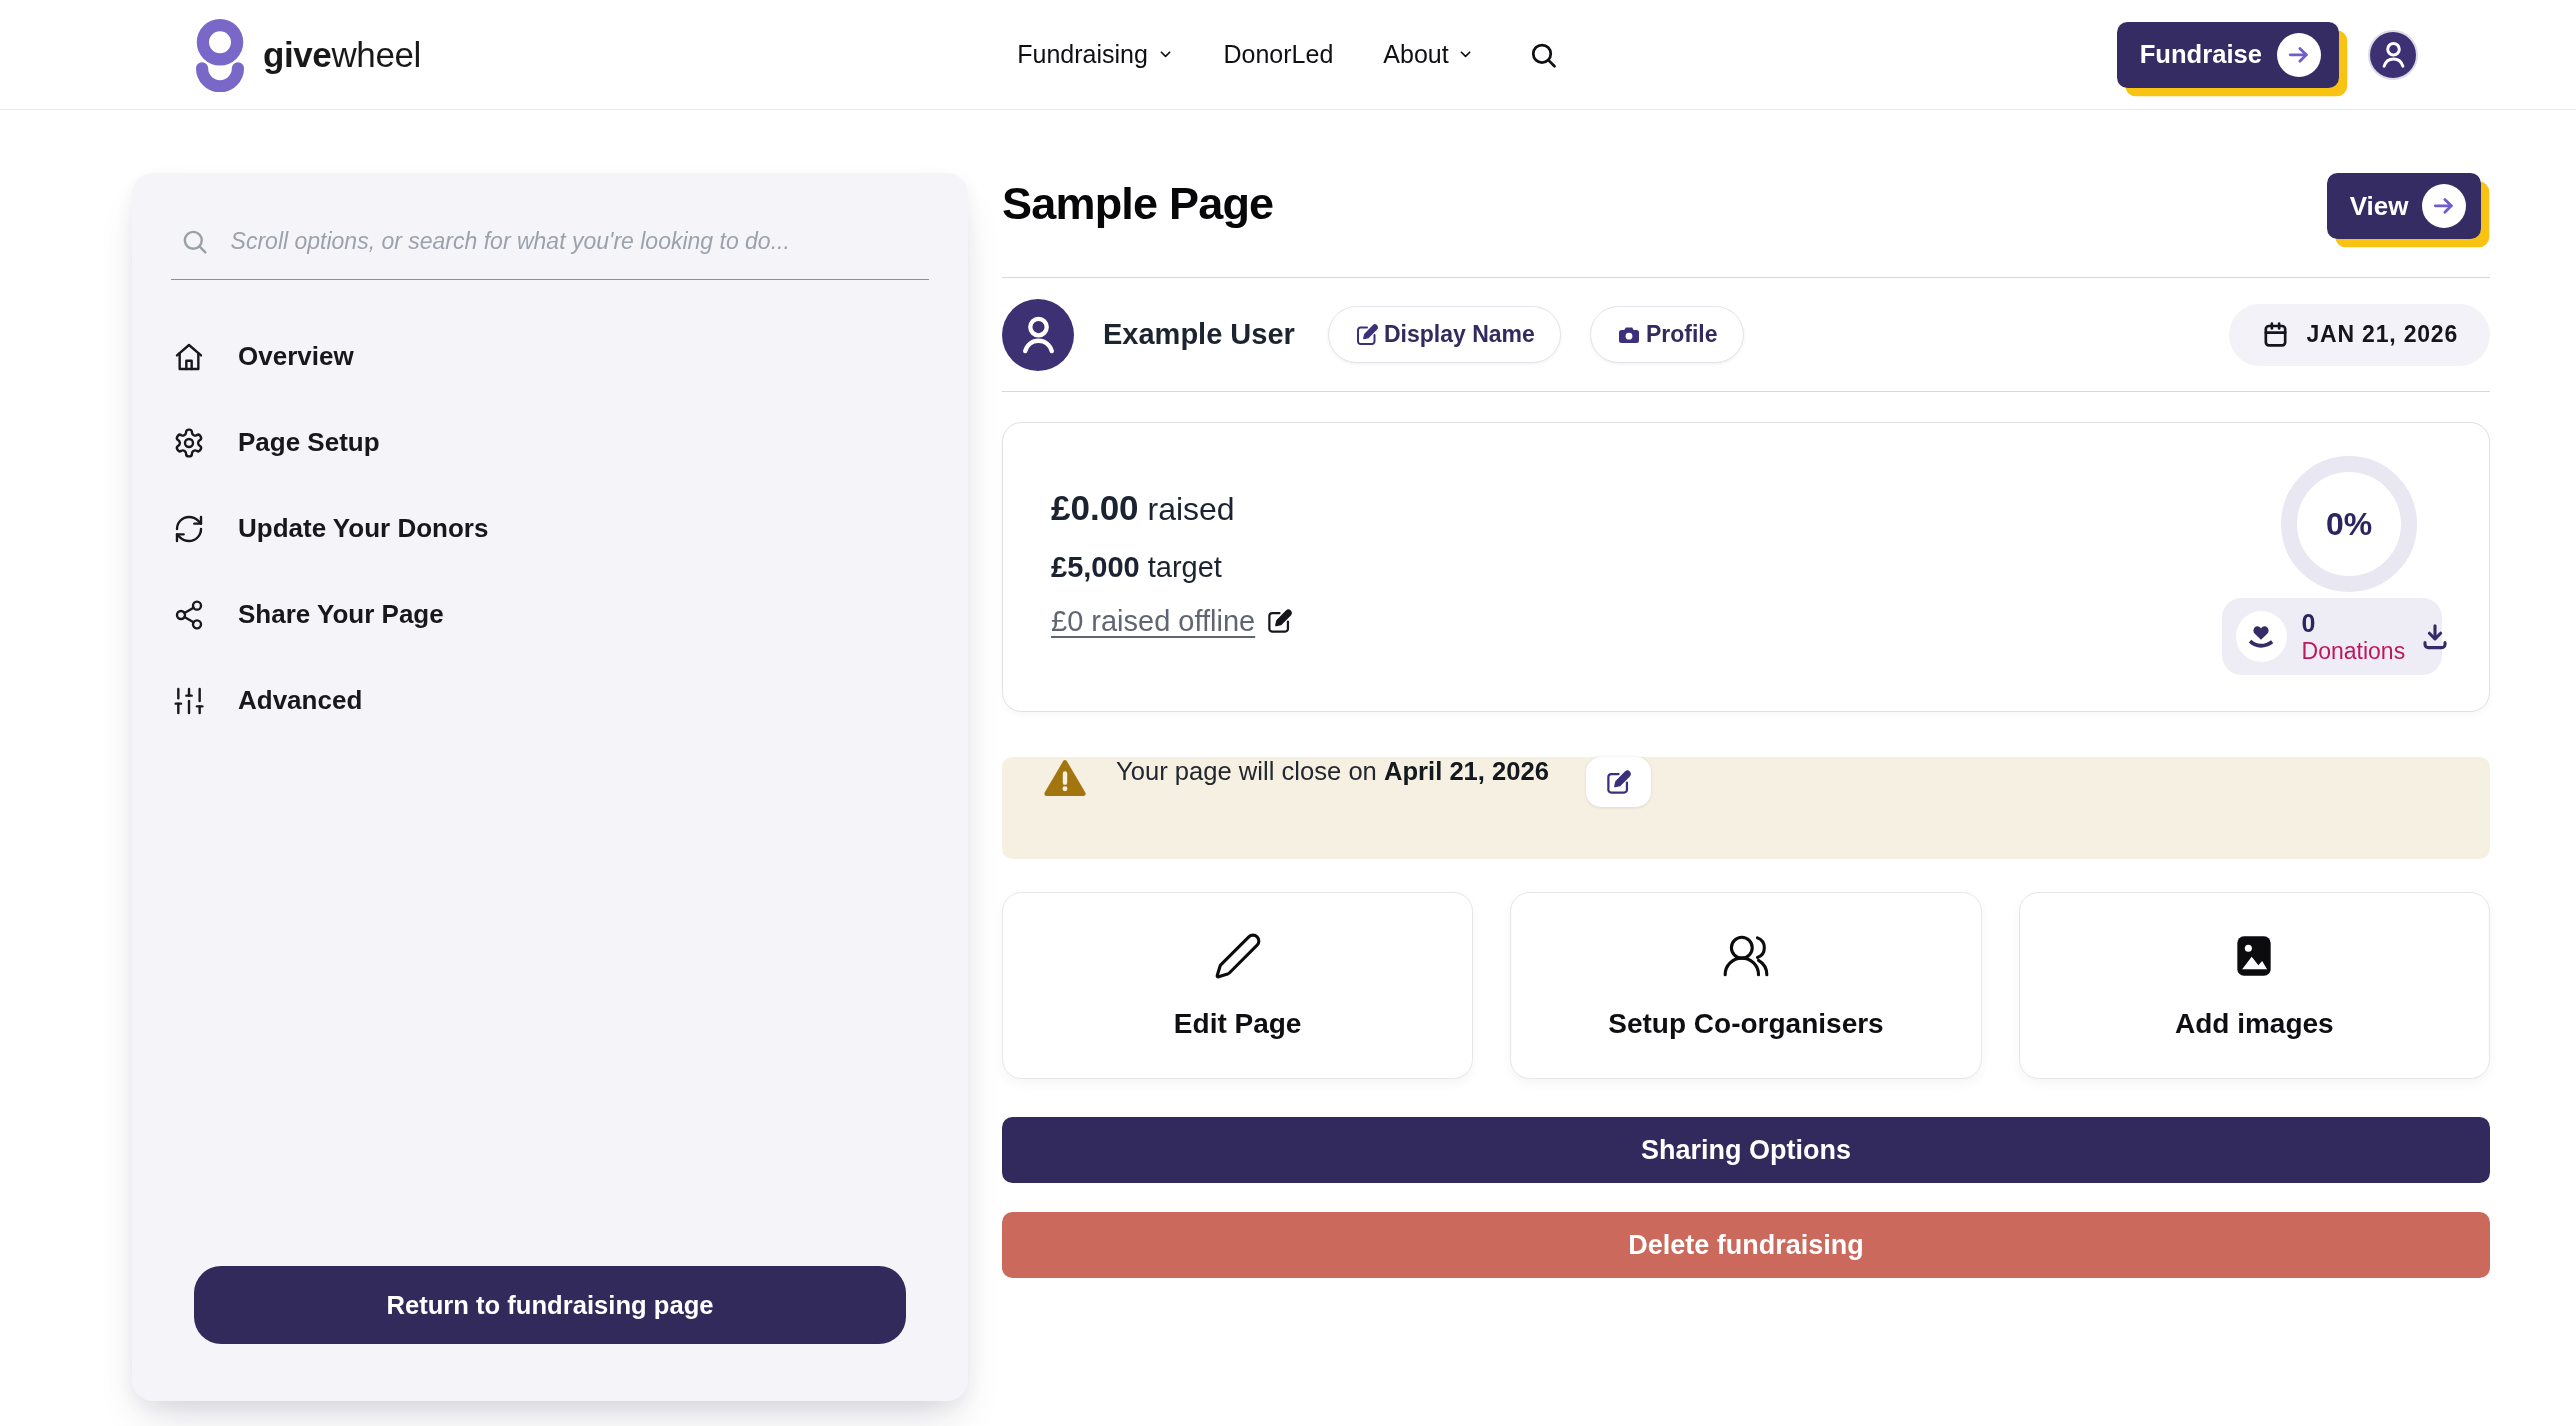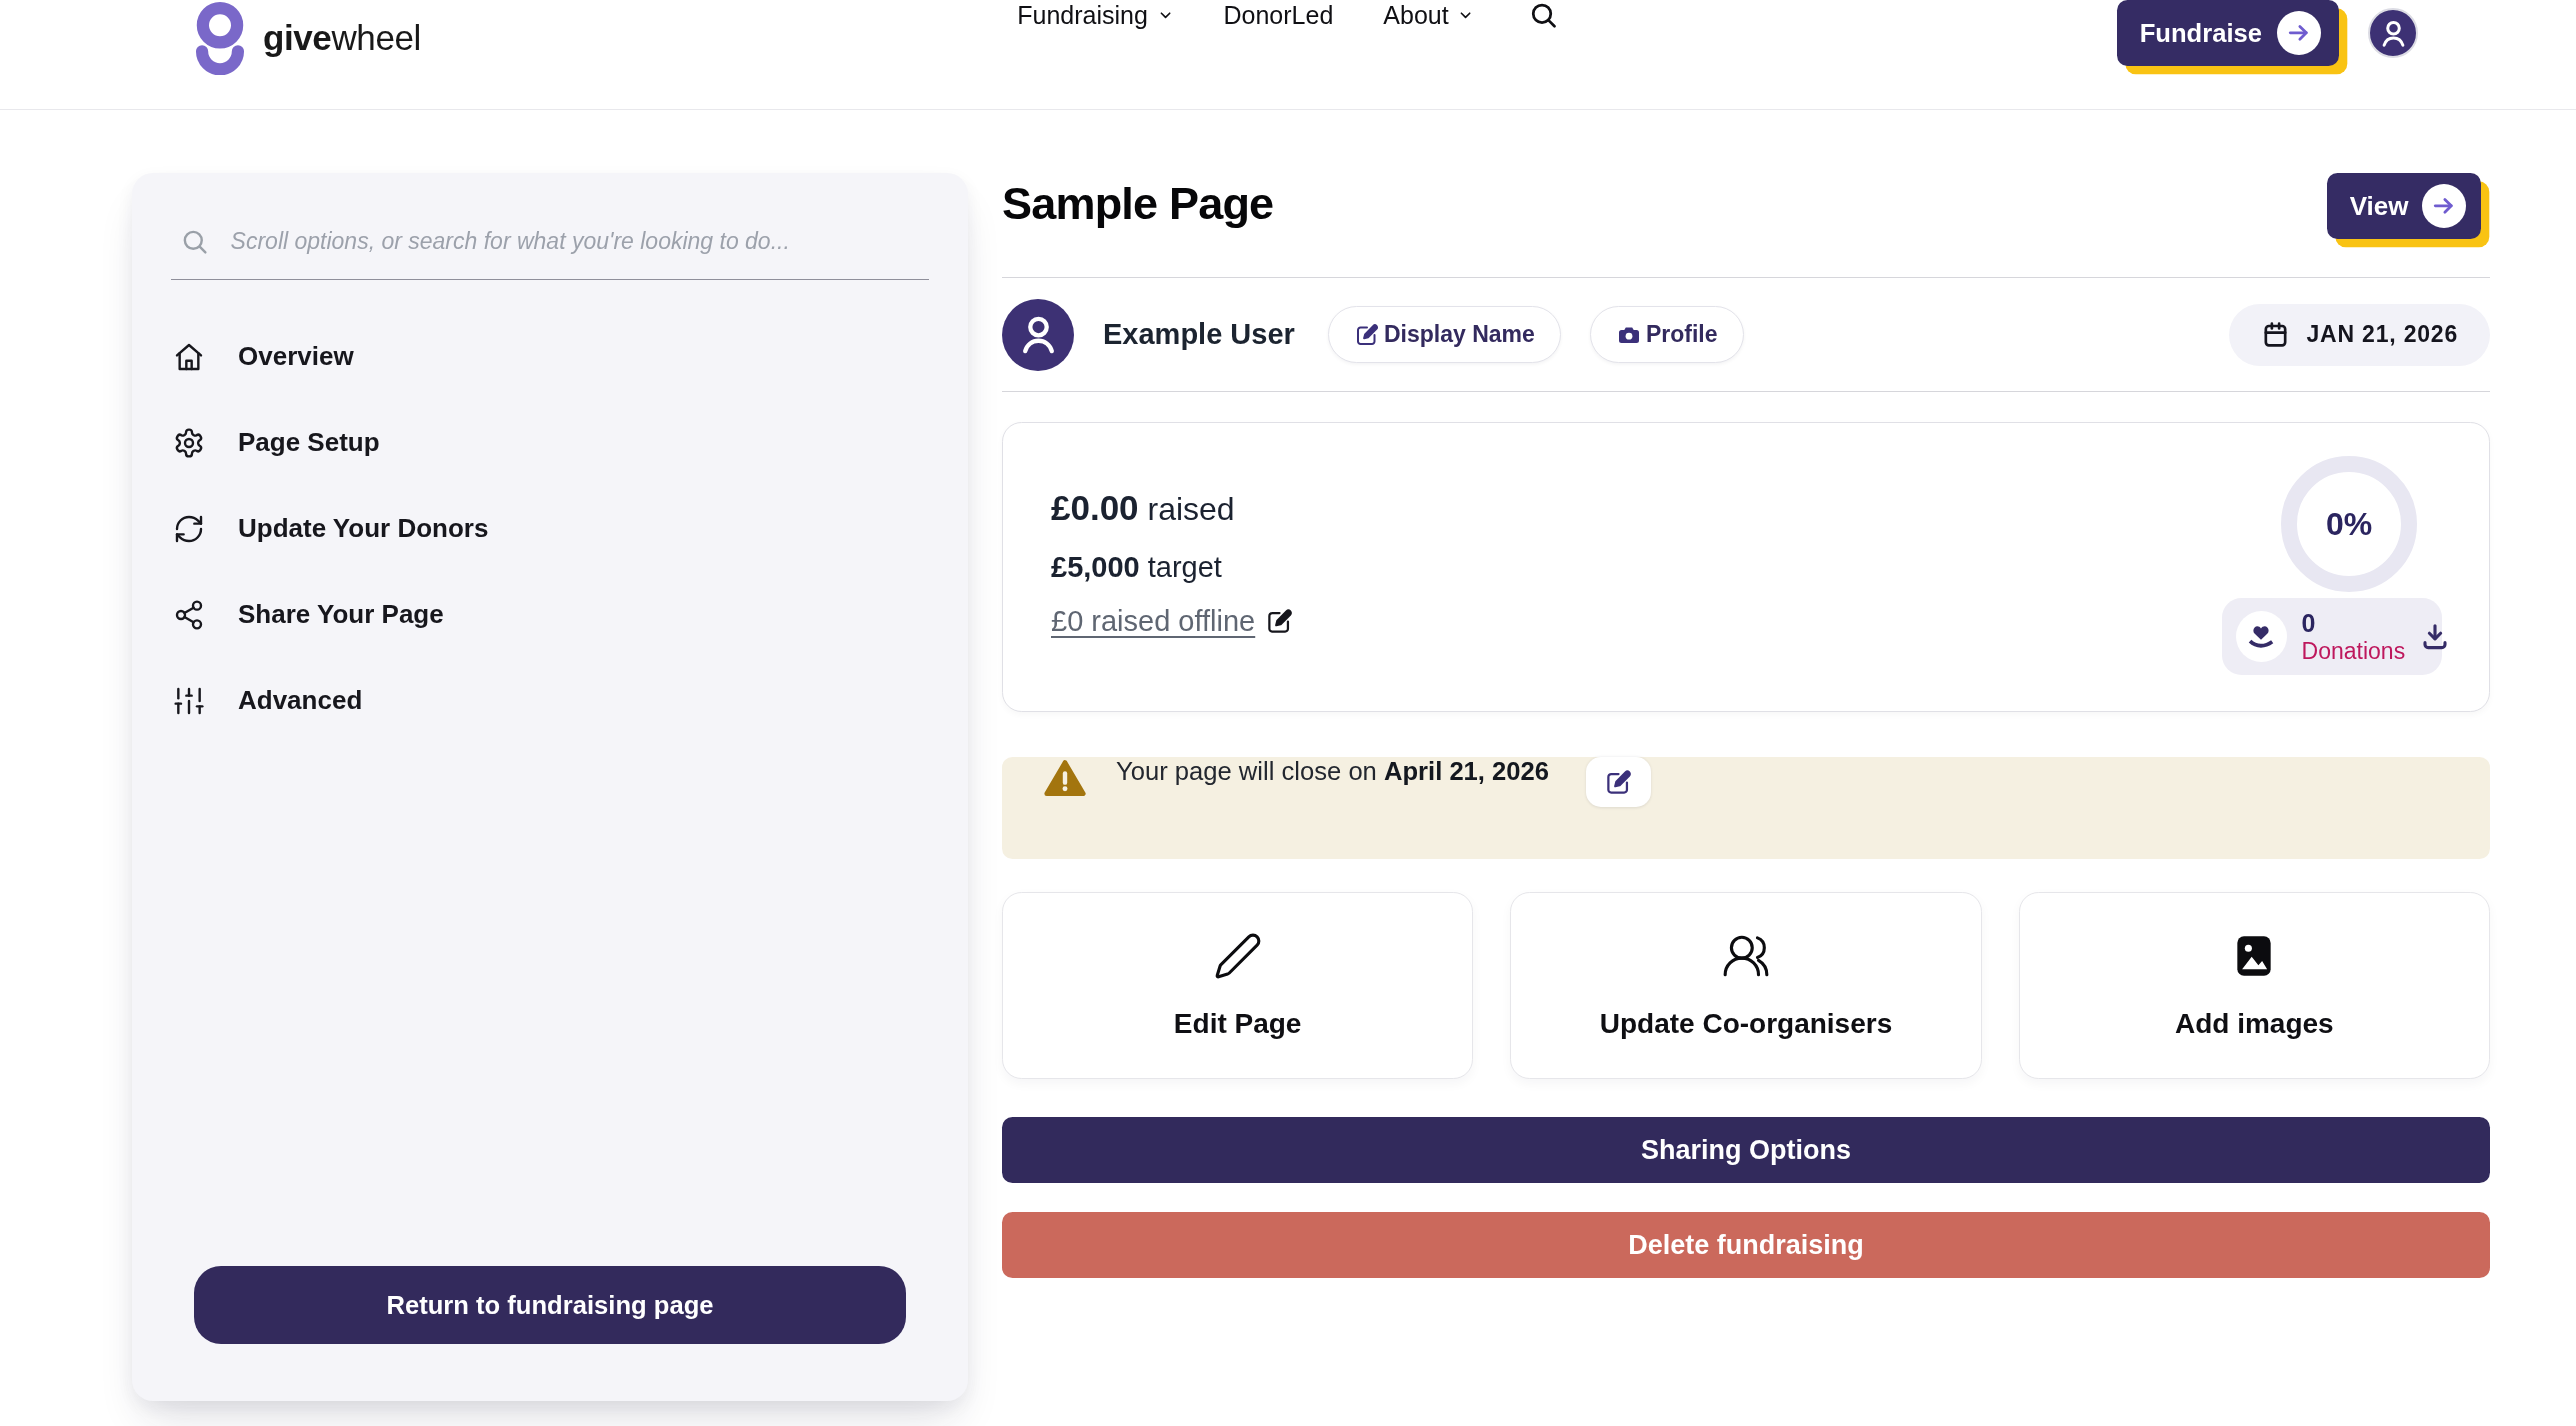--- a/index.html
+++ b/index.html
@@ -9,21 +9,21 @@
     background: #ffffff; color: #111;
     font-family: "Liberation Sans", sans-serif;
     -webkit-font-smoothing: antialiased;
   }
   svg { display: block; }
 
   
   .header {
     position: absolute; top: 0; left: 0; right: 0; height: 110px;
     background: #fff; border-bottom: 1.5px solid #e8e8ec;
-    display: flex; align-items: flex-start;
+    display: flex; align-items: center;
     padding: 0 158px 0 192px;
   }
   .logo { display: flex; align-items: center; gap: 15px; cursor: pointer; }
   .logo-text { font-size: 35px; letter-spacing: -0.4px; color: #191919; }
   .logo-text b { font-weight: 700; }
   .logo-text span.light { font-weight: 400; }
   .nav {
     position: absolute; left: 50%; transform: translateX(-50%);
     display: flex; align-items: center; gap: 50px;
   }
@@ -449,21 +449,21 @@
     </div>
     <div class="action-card">
       <span class="ai">
         <svg width="50" height="50" viewBox="0 0 24 24" fill="none" stroke="currentColor" stroke-width="1.5" stroke-linecap="round" stroke-linejoin="round">
             <circle cx="10" cy="8" r="5"></circle>
             <path d="M2 21a8 8 0 0 1 16 0"></path>
             <path d="M17.5 3.3a5 5 0 0 1 0 9.4"></path>
             <path d="M22 21a8 8 0 0 0-4-6.9"></path>
           </svg>
       </span>
-      <span class="action-label">Update Co-organisers</span>
+      <span class="action-label">Setup Co-organisers</span>
     </div>
     <div class="action-card">
       <span class="ai">
         <svg width="50" height="50" viewBox="0 0 24 24">
             <rect x="4" y="2.5" width="16" height="19" rx="3.2" fill="currentColor"></rect>
             <circle cx="9.3" cy="8.3" r="1.7" fill="#ffffff"></circle>
             <path d="m6.3 18.3 4.6-6 3.2 4.1 1.8-2 2.4 3.9z" fill="#ffffff"></path>
           </svg>
       </span>
       <span class="action-label">Add images</span>

